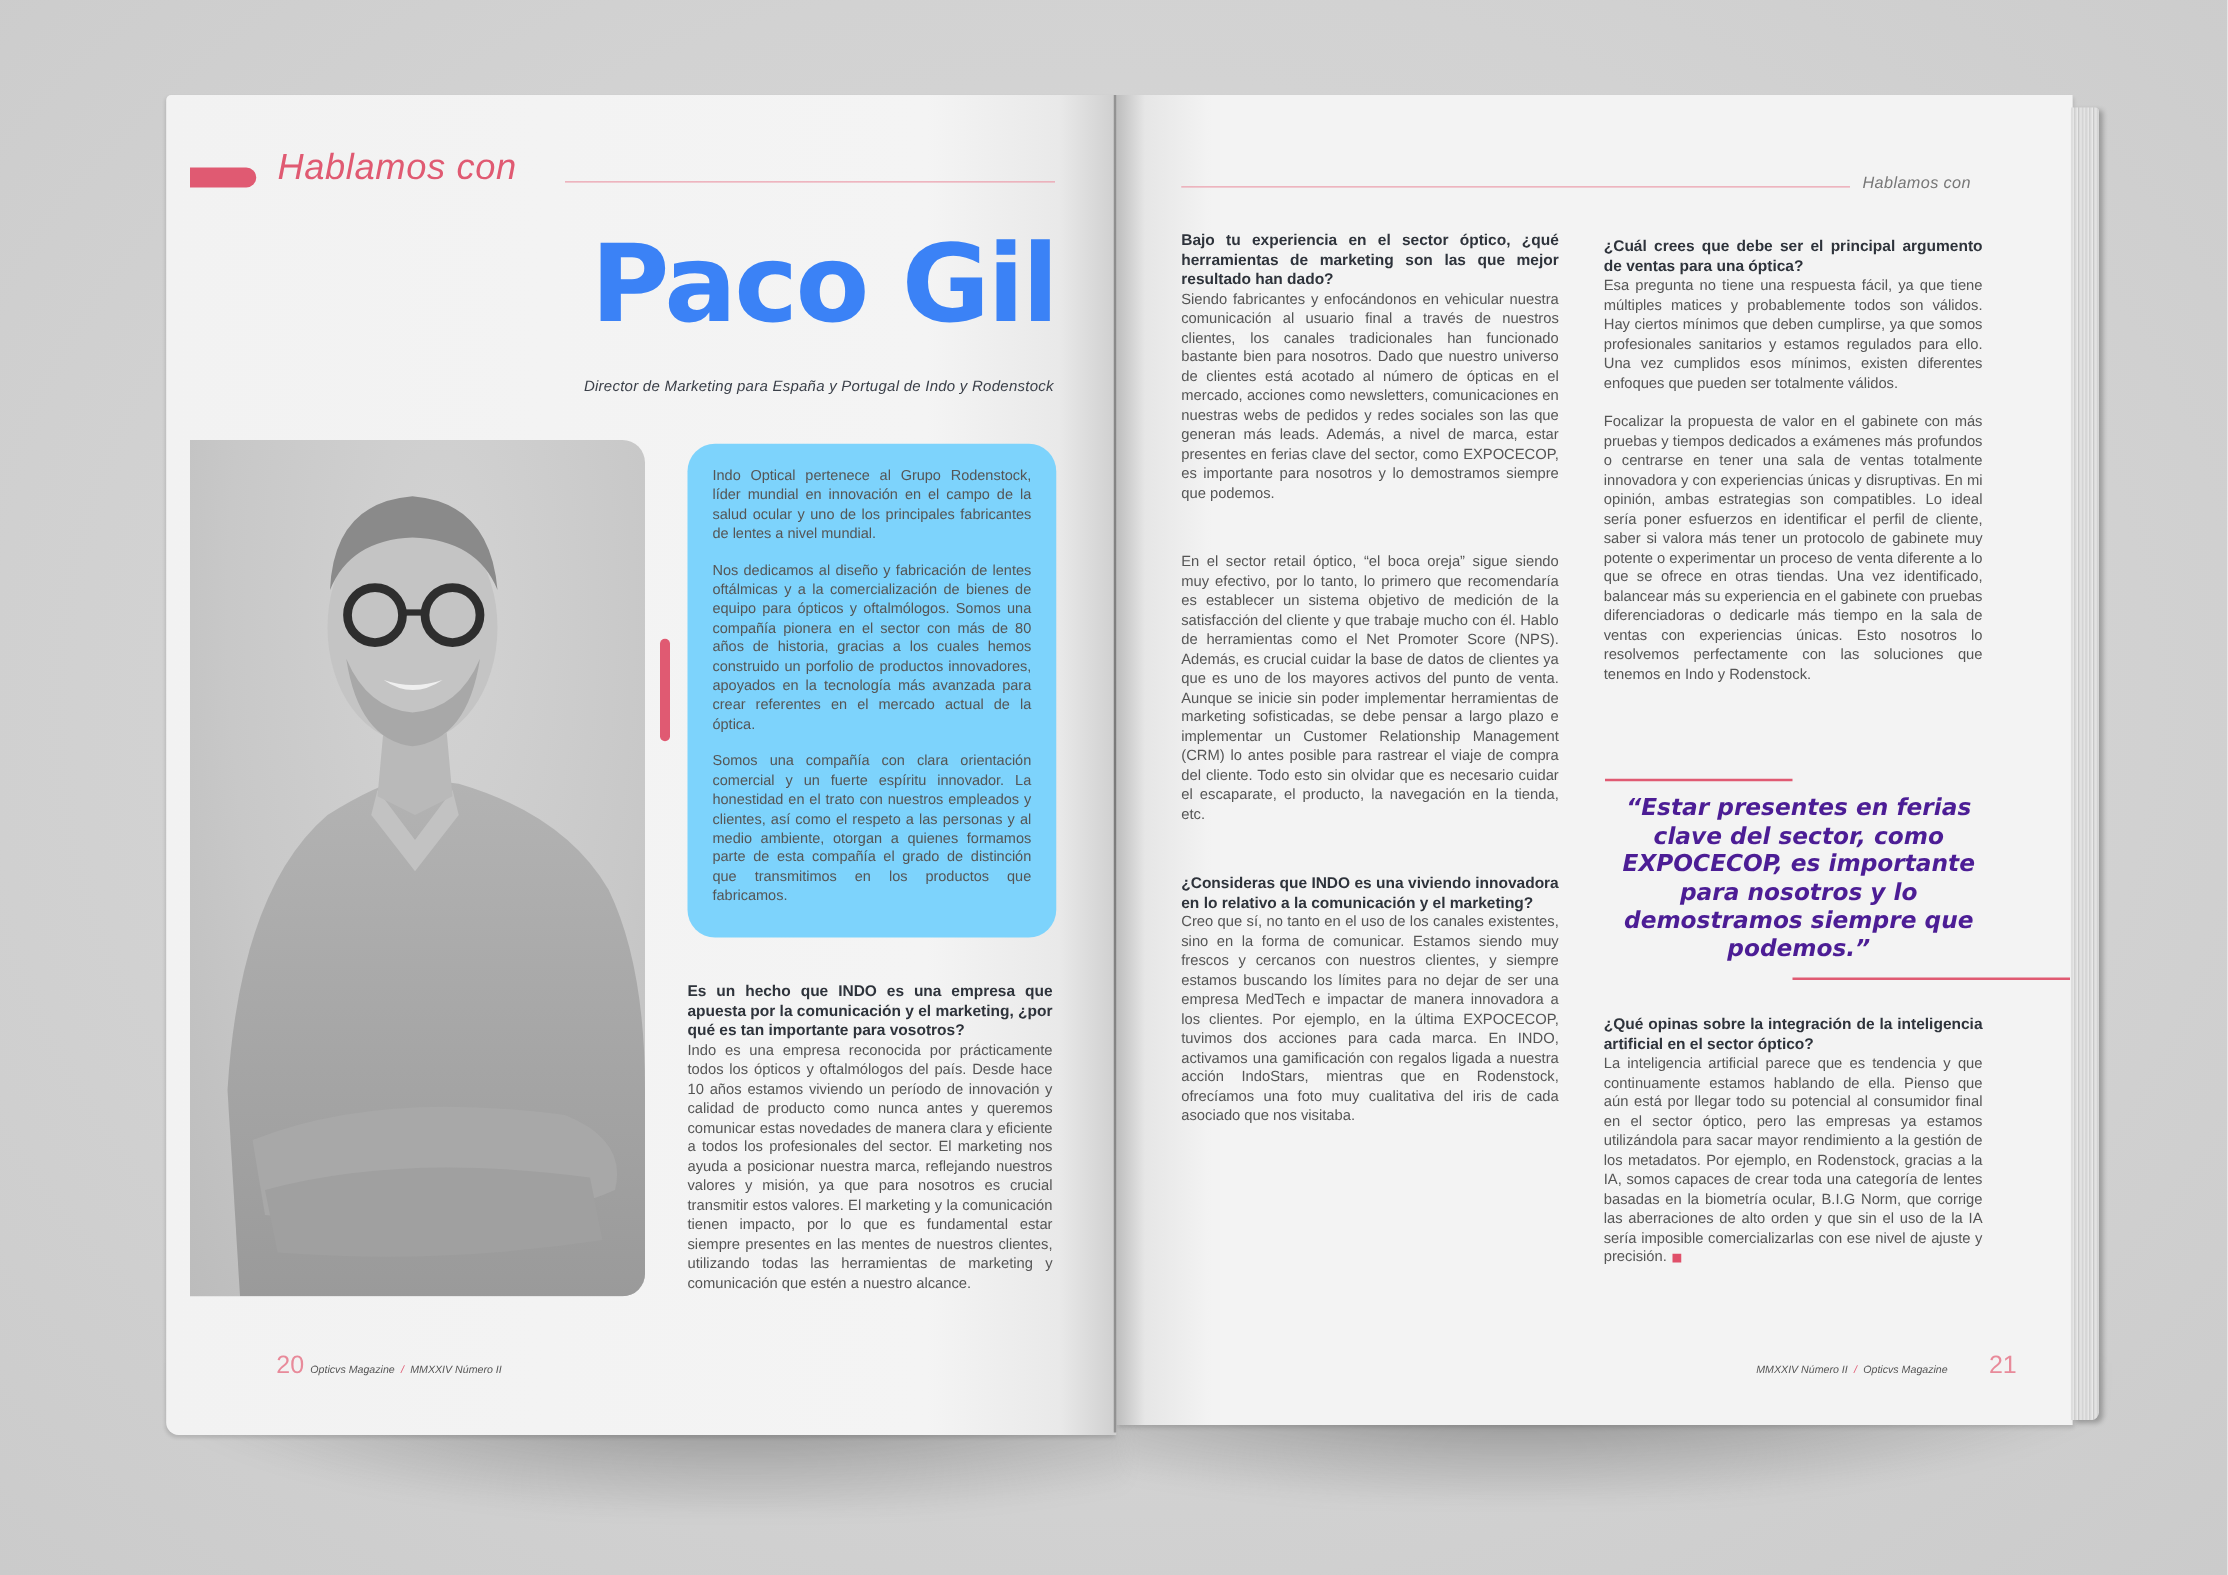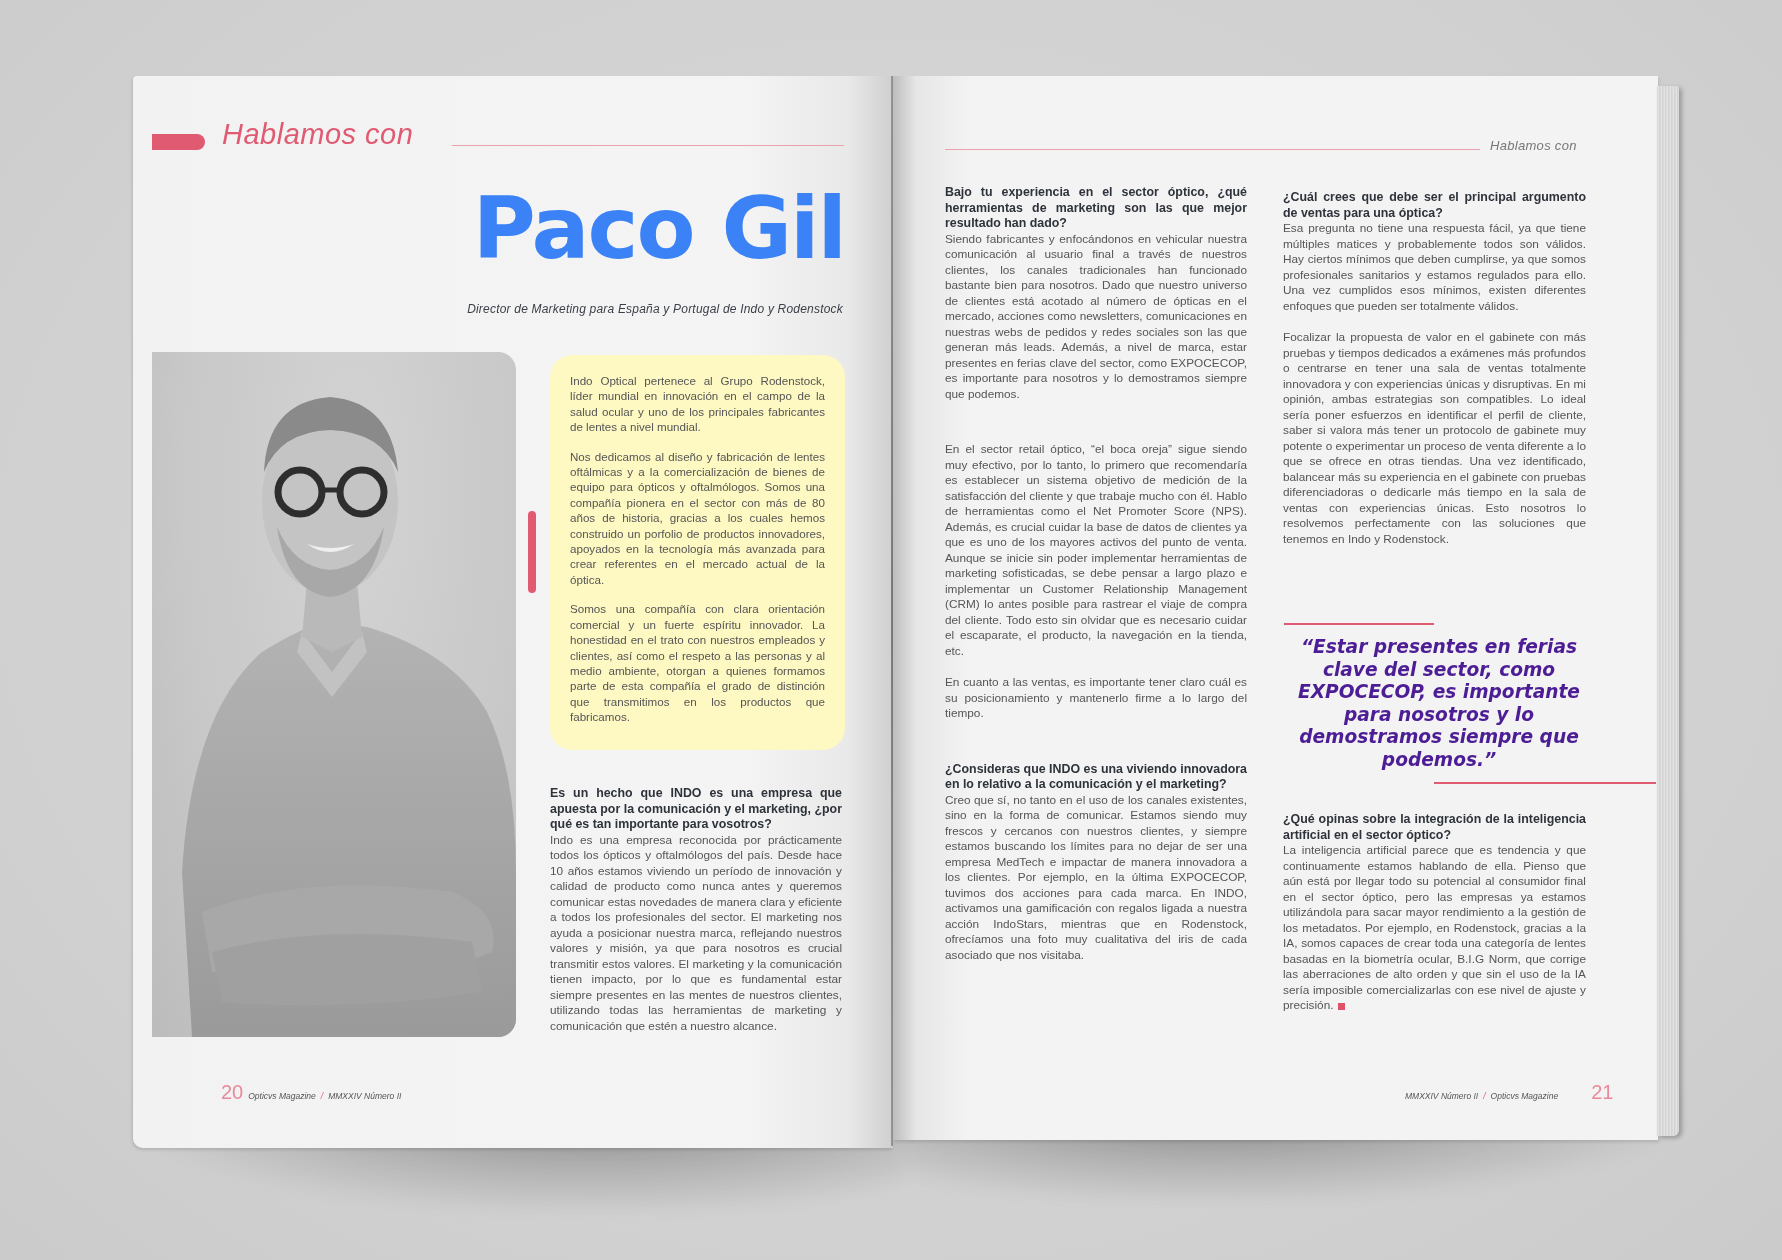--- a/index.html
+++ b/index.html
@@ -73,21 +73,21 @@
     border-radius: 0 18px 18px 0; overflow: hidden;
     background: radial-gradient(ellipse at 55% 20%, #d3d3d3 0%, #c8c8c8 60%, #bcbcbc 100%);
   }
   .accent-bar {
     position: absolute; left: 528px; top: 511px; width: 8px; height: 82px;
     background: #e05a72; border-radius: 4px;
   }
   
   .intro-box {
     position: absolute; left: 550px; top: 355px; width: 295px; height: 395px;
-    background: #fef9c3; border-radius: 22px;
+    background: #7dd3fc; border-radius: 22px;
     box-sizing: border-box; padding: 18px 20px 16px 20px;
   }
   .intro-box p, .body-p {
     margin: 0 0 14px 0; text-align: justify;
     font-family: "Liberation Sans", sans-serif; font-size: 11.6px; line-height: 15.4px; color: #555;
   }
   .col {
     position: absolute; font-family: "Liberation Sans", sans-serif;
   }
   .q {
@@ -210,21 +210,20 @@
 <div class="spine-line"></div>
 
 <div class="header-rule-right"></div>
 <div class="header-label-right">Hablamos con</div>
 
 <div class="col col-mid">
   <p class="q">Bajo tu experiencia en el sector óptico, ¿qué herramientas de marketing son las que mejor resultado han dado?</p>
   <p class="a">Siendo fabricantes y enfocándonos en vehicular nuestra comunicación al usuario final a través de nuestros clientes, los canales tradicionales han funcionado bastante bien para nosotros. Dado que nuestro universo de clientes está acotado al número de ópticas en el mercado, acciones como newsletters, comunicaciones en nuestras webs de pedidos y redes sociales son las que generan más leads. Además, a nivel de marca, estar presentes en ferias clave del sector, como EXPOCECOP, es importante para nosotros y lo demostramos siempre que podemos.</p>
   <div class="gap-mid-1"></div>
   <p class="a">En el sector retail óptico, “el boca oreja” sigue siendo muy efectivo, por lo tanto, lo primero que recomendaría es establecer un sistema objetivo de medición de la satisfacción del cliente y que trabaje mucho con él. Hablo de herramientas como el Net Promoter Score (NPS). Además, es crucial cuidar la base de datos de clientes ya que es uno de los mayores activos del punto de venta. Aunque se inicie sin poder implementar herramientas de marketing sofisticadas, se debe pensar a largo plazo e implementar un Customer Relationship Management (CRM) lo antes posible para rastrear el viaje de compra del cliente. Todo esto sin olvidar que es necesario cuidar el escaparate, el producto, la navegación en la tienda, etc.</p>
-  <p class="a">En cuanto a las ventas, es importante tener claro cuál es su posicionamiento y mantenerlo firme a lo largo del tiempo.</p>
   <div class="gap-mid-2"></div>
   <p class="q">¿Consideras que INDO es una viviendo innovadora en lo relativo a la comunicación y el marketing?</p>
   <p class="a">Creo que sí, no tanto en el uso de los canales existentes, sino en la forma de comunicar. Estamos siendo muy frescos y cercanos con nuestros clientes, y siempre estamos buscando los límites para no dejar de ser una empresa MedTech e impactar de manera innovadora a los clientes. Por ejemplo, en la última EXPOCECOP, tuvimos dos acciones para cada marca. En INDO, activamos una gamificación con regalos ligada a nuestra acción IndoStars, mientras que en Rodenstock, ofrecíamos una foto muy cualitativa del iris de cada asociado que nos visitaba.</p>
 </div>
 
 <div class="col col-right">
   <p class="q">¿Cuál crees que debe ser el principal argumento de ventas para una óptica?</p>
   <p class="a">Esa pregunta no tiene una respuesta fácil, ya que tiene múltiples matices y probablemente todos son válidos. Hay ciertos mínimos que deben cumplirse, ya que somos profesionales sanitarios y estamos regulados para ello. Una vez cumplidos esos mínimos, existen diferentes enfoques que pueden ser totalmente válidos.</p>
   <p class="a">Focalizar la propuesta de valor en el gabinete con más pruebas y tiempos dedicados a exámenes más profundos o centrarse en tener una sala de ventas totalmente innovadora y con experiencias únicas y disruptivas. En mi opinión, ambas estrategias son compatibles. Lo ideal sería poner esfuerzos en identificar el perfil de cliente, saber si valora más tener un protocolo de gabinete muy potente o experimentar un proceso de venta diferente a lo que se ofrece en otras tiendas. Una vez identificado, balancear más su experiencia en el gabinete con pruebas diferenciadoras o dedicarle más tiempo en la sala de ventas con experiencias únicas. Esto nosotros lo resolvemos perfectamente con las soluciones que tenemos en Indo y Rodenstock.</p>
 </div>

